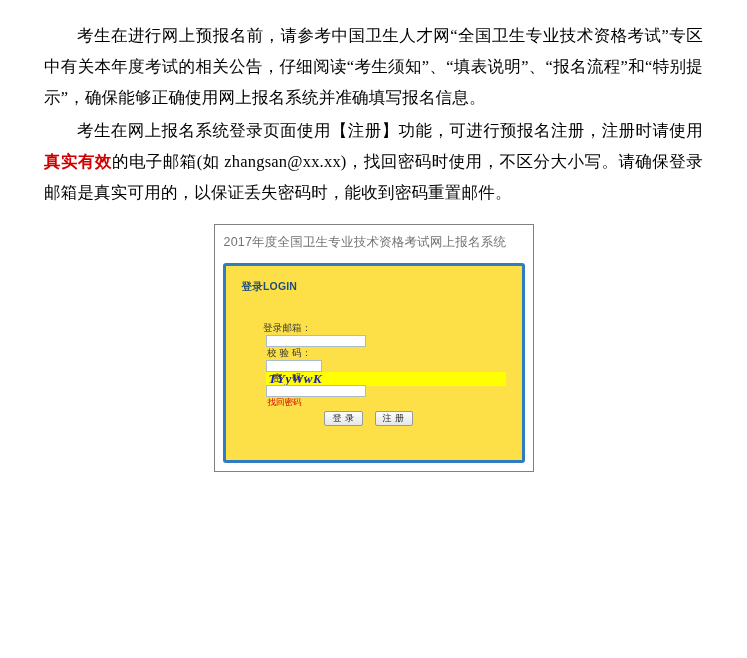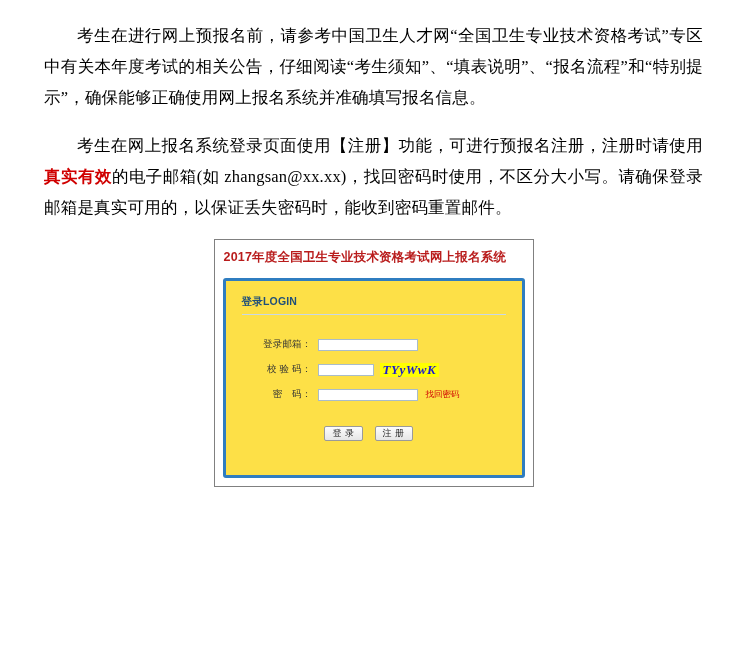--- a/index.html
+++ b/index.html
@@ -34,21 +34,21 @@
   .para {
     font-size: 16.5px;
     line-height: 31px;
     text-indent: 2em;
     margin: 0;
     padding: 0;
     text-align: justify;
     letter-spacing: 0.2px;
   }
   .para-1 { margin-top: 20px; }
-  .para-2 { margin-top: 17px; }
+  .para-2 { margin-top: 2px; }
   .bold-red {
     color: #d00000;
     font-weight: bold;
   }
 
   
   .figure {
     margin: 16px auto 0 auto;
     width: 320px;
     height: 248px;
@@ -60,23 +60,23 @@
   .fig-titlebar {
     height: 34px;
     background: #ffffff;
     border-bottom: 1px solid #ffffff;
     display: flex;
     align-items: center;
     padding-left: 9px;
   }
   .fig-title {
     font-family: "Liberation Sans", sans-serif;
-    font-weight: bold;
+    font-weight: normal;
     font-size: 12.5px;
-    color: #b91c1c;
+    color: #737373;
     letter-spacing: 0.2px;
     white-space: nowrap;
   }
   .fig-body {
     position: absolute;
     left: 8px;
     top: 38px;
     right: 8px;
     bottom: 8px;
     border: 3px solid #2f7dc0;
@@ -100,23 +100,23 @@
     padding-bottom: 5px;
     border-bottom: 1px solid #c8d8e6;
     letter-spacing: 0.2px;
   }
   .form-rows {
     margin-top: 22px;
     padding-left: 18px;
   }
   .form-row {
     display: flex;
-    align-items: center;
     height: 15px;
     margin-bottom: 10px;
+    flex-direction: column;
   }
   .form-label {
     font-family: "Liberation Sans", sans-serif;
     font-size: 9.5px;
     color: #333333;
     width: 52px;
     text-align: right;
     white-space: nowrap;
     letter-spacing: 0.2px;
   }

